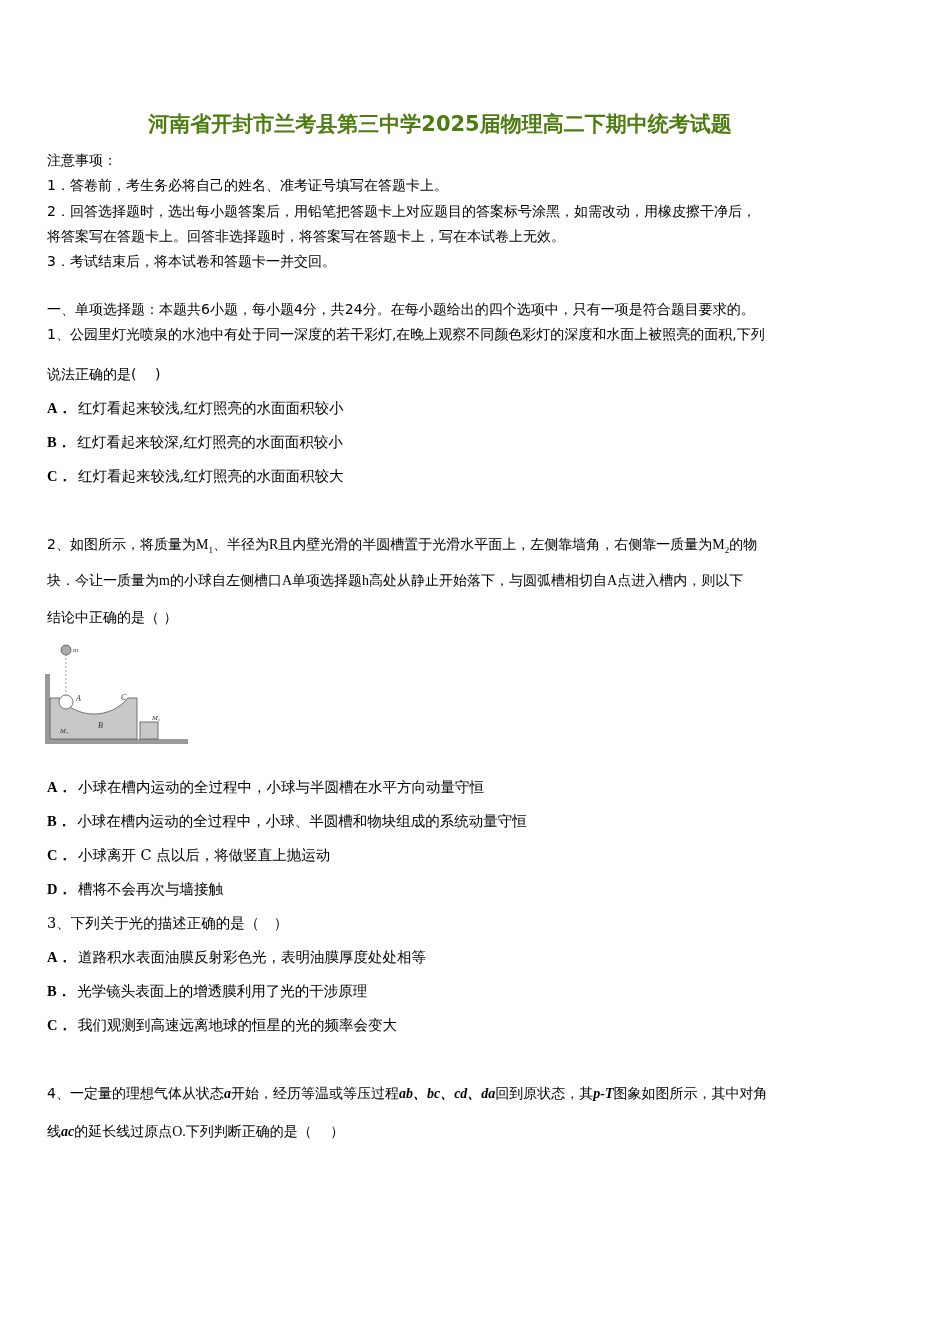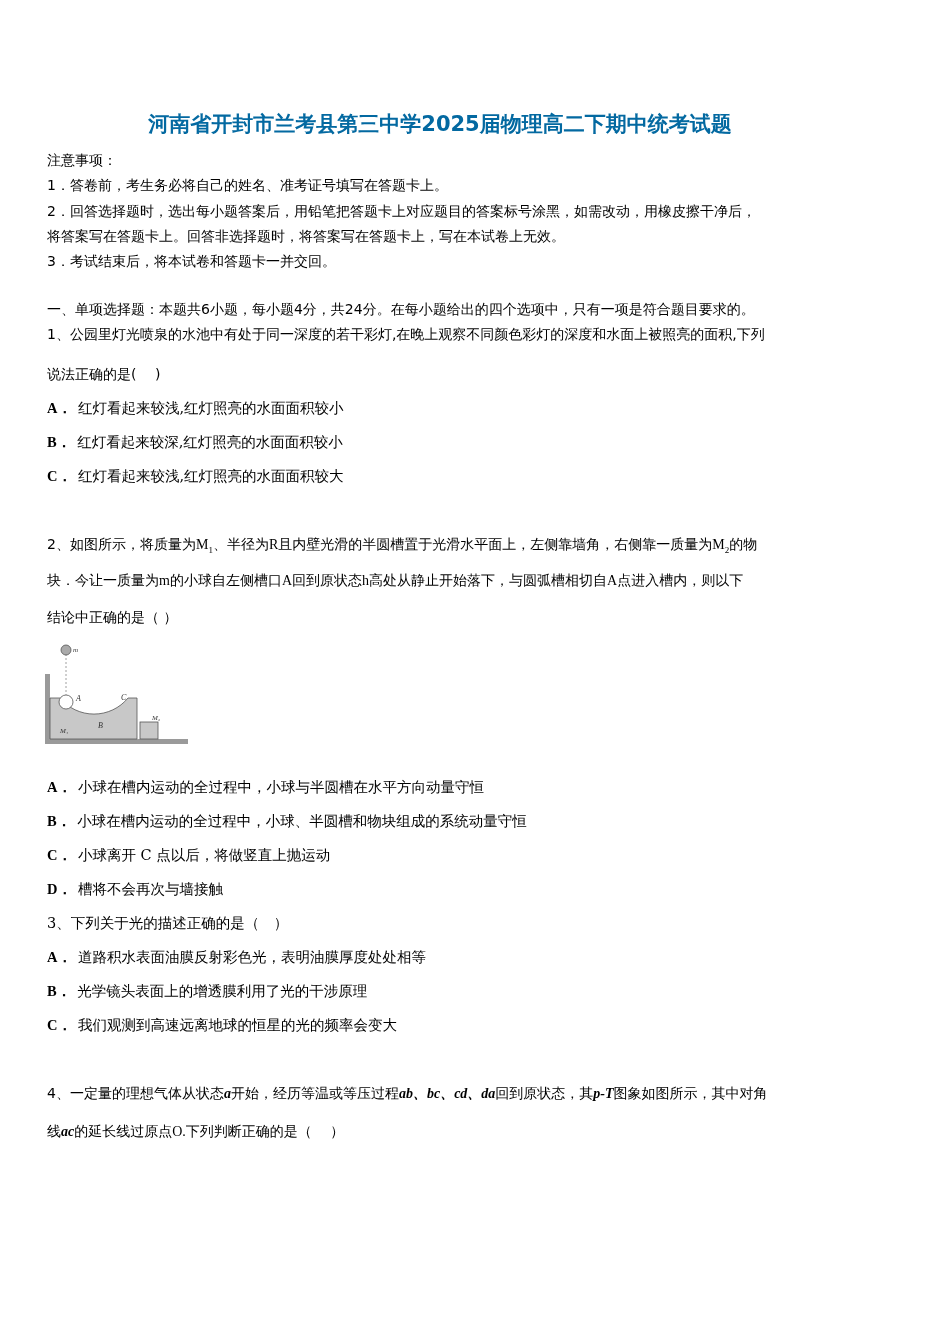--- a/index.html
+++ b/index.html
@@ -1,21 +1,21 @@
 <!DOCTYPE html>
 <html><head>
 <meta charset="utf-8">
 <style>
   html, body { margin: 0; padding: 0; background: #ffffff; }
   body { width: 950px; height: 1344px; position: relative; overflow: hidden;
          font-family: "DejaVu Serif", "Liberation Serif", serif; color: #111; }
   .page { position: absolute; left: 0; top: 0; width: 950px; height: 1344px; }
   .title { position: absolute; left: 0; top: 110px; width: 880px; text-align: center;
            font-family: "DejaVu Sans", "Liberation Sans", sans-serif; font-weight: bold;
-           font-size: 21px; letter-spacing: 0px; color: #0369a1; }
+           font-size: 21px; letter-spacing: 0px; color: #4d7c0f; }
   .line { position: absolute; left: 47px; font-size: 14.5px; white-space: nowrap; color: #000000; }
   .notice { font-family: "DejaVu Sans", "Liberation Sans", sans-serif; font-size: 14px; }
   .opt-letter { font-weight: bold; font-family: "Liberation Serif", serif; margin-right: 6px; }
   .ital { font-style: italic; font-weight: bold; font-family: "Liberation Serif", serif; }
   .bold-lat { font-weight: normal; font-family: "Liberation Serif", serif; margin-top: 40px; }
   sub { font-size: 9px; }
   .figure { position: absolute; left: 44px; top: 642px; width: 145px; height: 106px; }
 </style>
 </head>
 <body>
@@ -32,21 +32,21 @@
 
   <div class="line notice" style="top:301px">一、单项选择题：本题共6小题，每小题4分，共24分。在每小题给出的四个选项中，只有一项是符合题目要求的。</div>
 
   <div class="line notice" style="top:326px">1、公园里灯光喷泉的水池中有处于同一深度的若干彩灯,在晚上观察不同颜色彩灯的深度和水面上被照亮的面积,下列</div>
   <div class="line notice" style="top:366px">说法正确的是(　 )</div>
   <div class="line" style="top:399px"><span class="opt-letter">A．</span><span>红灯看起来较浅,红灯照亮的水面面积较小</span></div>
   <div class="line" style="top:433px"><span class="opt-letter">B．</span><span>红灯看起来较深,红灯照亮的水面面积较小</span></div>
   <div class="line" style="top:467px"><span class="opt-letter">C．</span><span>红灯看起来较浅,红灯照亮的水面面积较大</span></div>
 
   <div class="line notice" style="top:536px"><span>2、如图所示，将质量为</span><span class="bold-lat"><span>M</span><sub>1</sub></span><span>、半径为</span><span class="bold-lat">R</span><span>且内壁光滑的半圆槽置于光滑水平面上，左侧靠墙角，右侧靠一质量为</span><span class="bold-lat"><span>M</span><sub>2</sub></span><span>的物</span></div>
-  <div class="line notice" style="top:572px"><span>块．今让一质量为</span><span class="bold-lat">m</span><span>的小球自左侧槽口</span><span class="bold-lat">A</span><span>回到原状态</span><span class="bold-lat">h</span><span>高处从静止开始落下，与圆弧槽相切自</span><span class="bold-lat">A</span><span>点进入槽内，则以下</span></div>
+  <div class="line notice" style="top:572px"><span>块．今让一质量为</span><span class="bold-lat">m</span><span>的小球自左侧槽口</span><span class="bold-lat">A</span><span>单项选择题</span><span class="bold-lat">h</span><span>高处从静止开始落下，与圆弧槽相切自</span><span class="bold-lat">A</span><span>点进入槽内，则以下</span></div>
   <div class="line notice" style="top:609px">结论中正确的是（ ）</div>
 
   <div class="figure">
     <svg width="145" height="106" viewBox="0 0 145 106">
 
       <rect x="1" y="32" width="5" height="70" fill="#9a9a9a"></rect>
 
       <rect x="1" y="97" width="143" height="5" fill="#9a9a9a"></rect>
 
       <path d="M6 56 L16 56 A44 44 0 0 0 84 56 L93 56 L93 97 L6 97 Z" fill="#c8c8c8" stroke="#555" stroke-width="0.8"></path>

